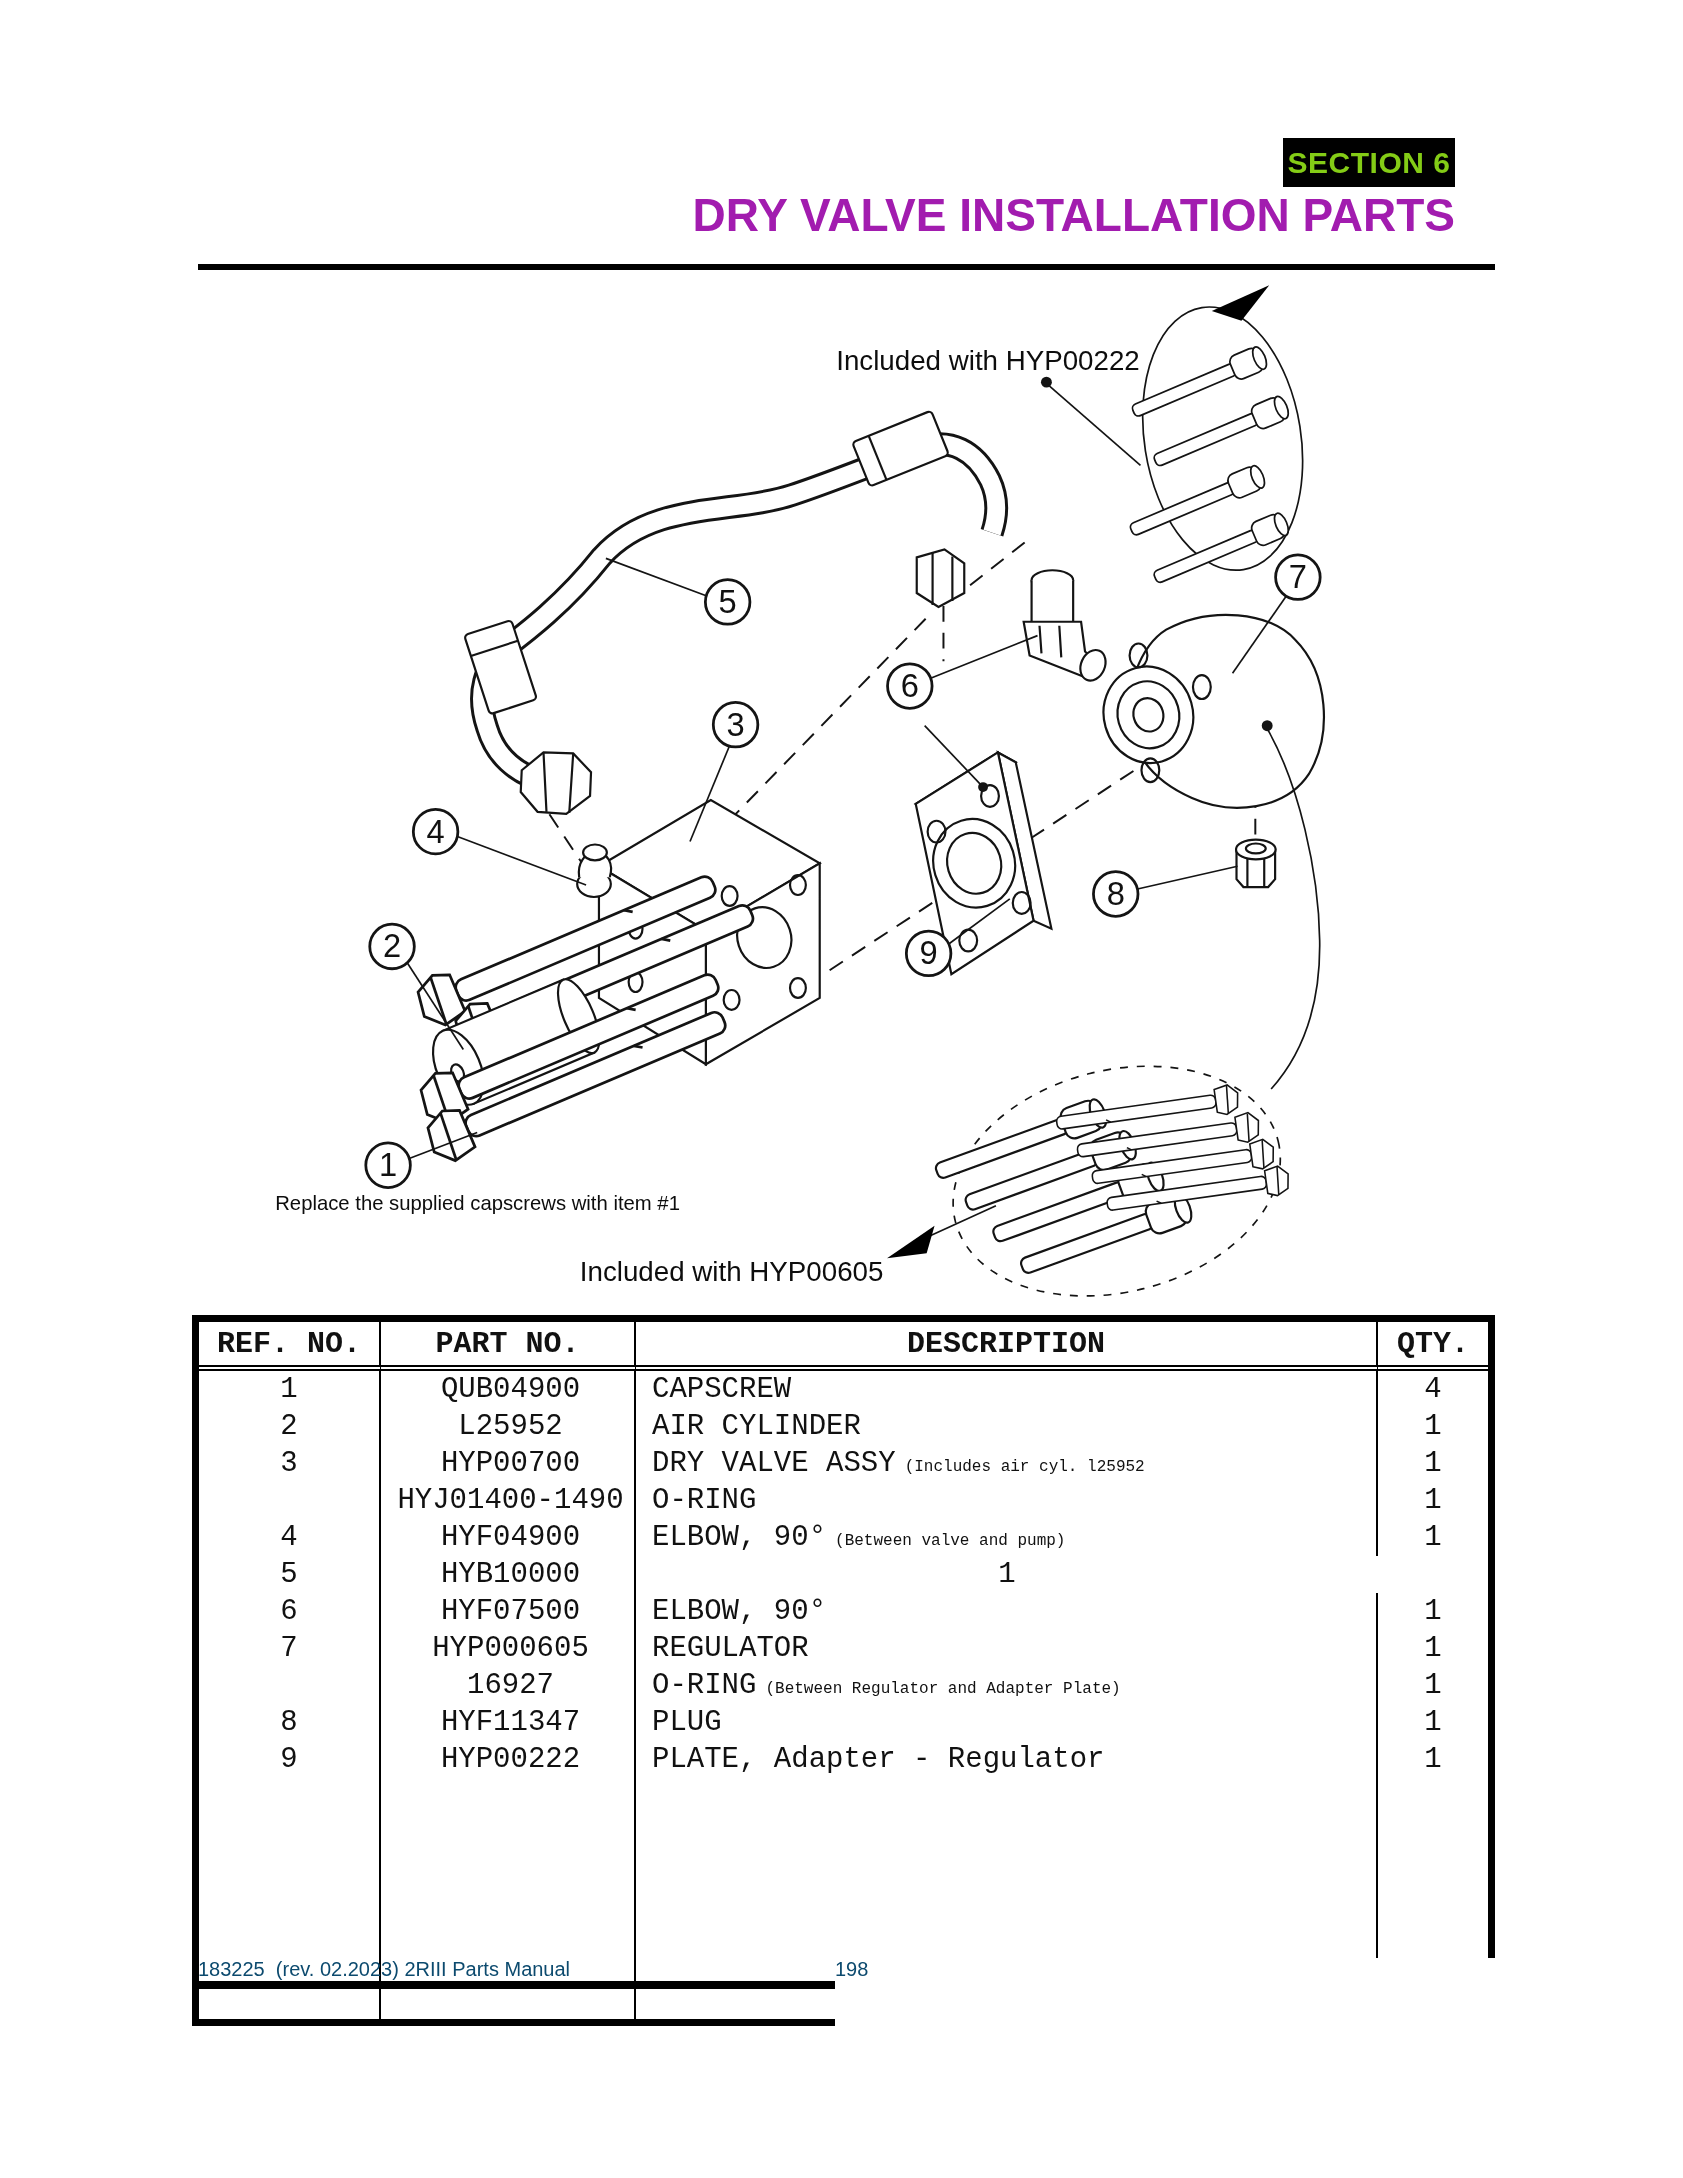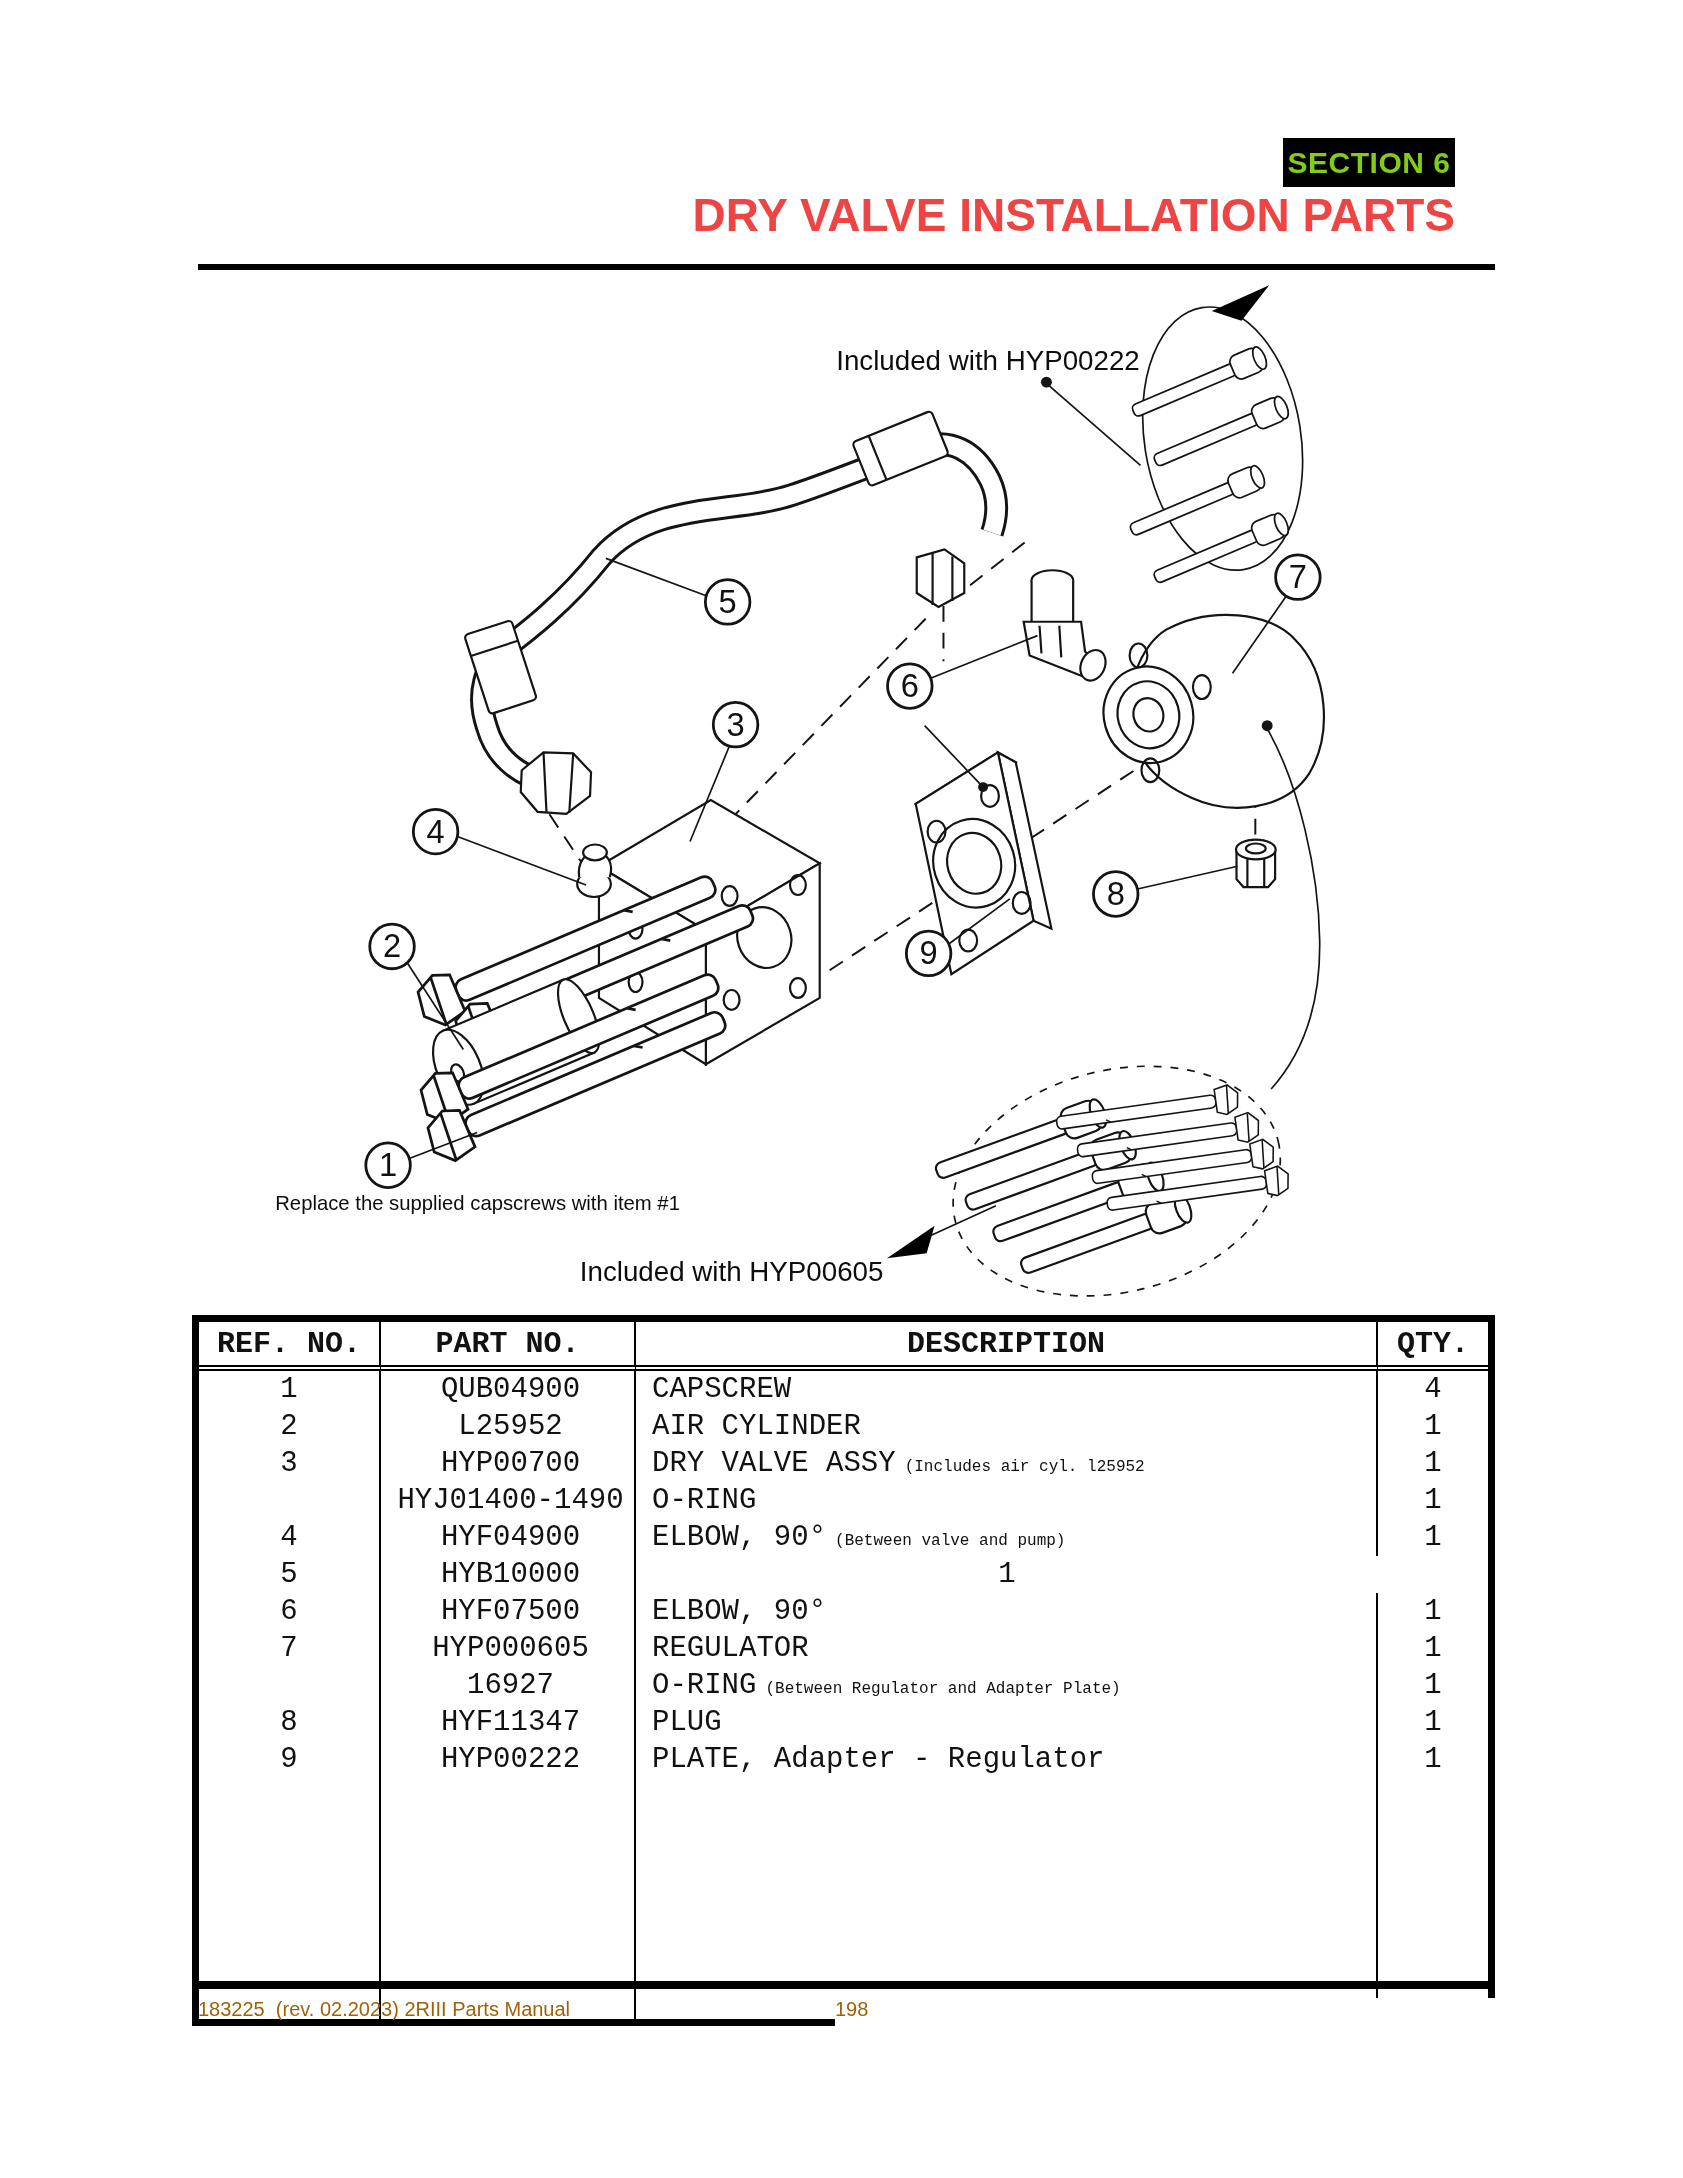--- a/index.html
+++ b/index.html
@@ -6,21 +6,21 @@
   .page{
     position:relative; width:1683px; height:2178px; background:#ffffff;
     font-family:"Liberation Sans","DejaVu Sans",sans-serif; color:#111;
     margin:0 auto; overflow:hidden;
   }
   
   .badge{position:absolute; left:1283px; top:138px; width:172px; height:49px;
     background:#000; color:#84cc16; font-weight:bold; font-size:30px;
     display:flex; align-items:center; justify-content:center; letter-spacing:0.5px;}
   .title{position:absolute; left:495px; top:188px; width:960px; text-align:right;
-    font-size:46px; font-weight:bold; color:#ef4444; white-space:nowrap;}
+    font-size:46px; font-weight:bold; color:#a21caf; white-space:nowrap;}
   .rule{position:absolute; left:198px; top:264px; width:1297px; height:6px; background:#000;}
   
   .diag{position:absolute; left:0; top:277px;}
   .pw{fill:#fff;stroke:#141414;stroke-width:2.2px;}
   .ln{fill:none;stroke:#141414;stroke-width:2.2px;}
   .thin{fill:none;stroke:#141414;stroke-width:1.7px;}
   .dsh{fill:none;stroke:#141414;stroke-width:2px;stroke-dasharray:16 11;}
   .dsh2{fill:none;stroke:#141414;stroke-width:1.7px;stroke-dasharray:8 9;}
   .tubeO{fill:none;stroke:#141414;stroke-width:24px;}
   .tubeI{fill:none;stroke:#ffffff;stroke-width:18px;}
@@ -39,21 +39,21 @@
     border-bottom:6px double #000;}
   .brow{height:37px; font-size:29px; line-height:37px;}
   .brow .ref,.brow .qty{text-align:center;}
   .brow .part{padding-left:6px;text-align:center;}
   .brow .desc{padding-left:16px;}
   .dsmall{font-size:16px; margin-left:9px;}
   .fillrow{flex:1;}
   .tdiv{height:8px; background:#000; flex:none;}
   .endrow{height:30px; flex:none;}
   
-  .foot{position:absolute; top:1998px; font-size:20px; color:#a16207; white-space:pre;}
+  .foot{position:absolute; top:1958px; font-size:20px; color:#0c4a6e; white-space:pre;}
   .foot.left{left:198px;}
   .foot.page{left:835px;}
 </style>
 </head>
 <body>
 
 <div class="page">
 
   <div class="badge">SECTION 6</div>
   <div class="title">DRY VALVE INSTALLATION PARTS</div>

